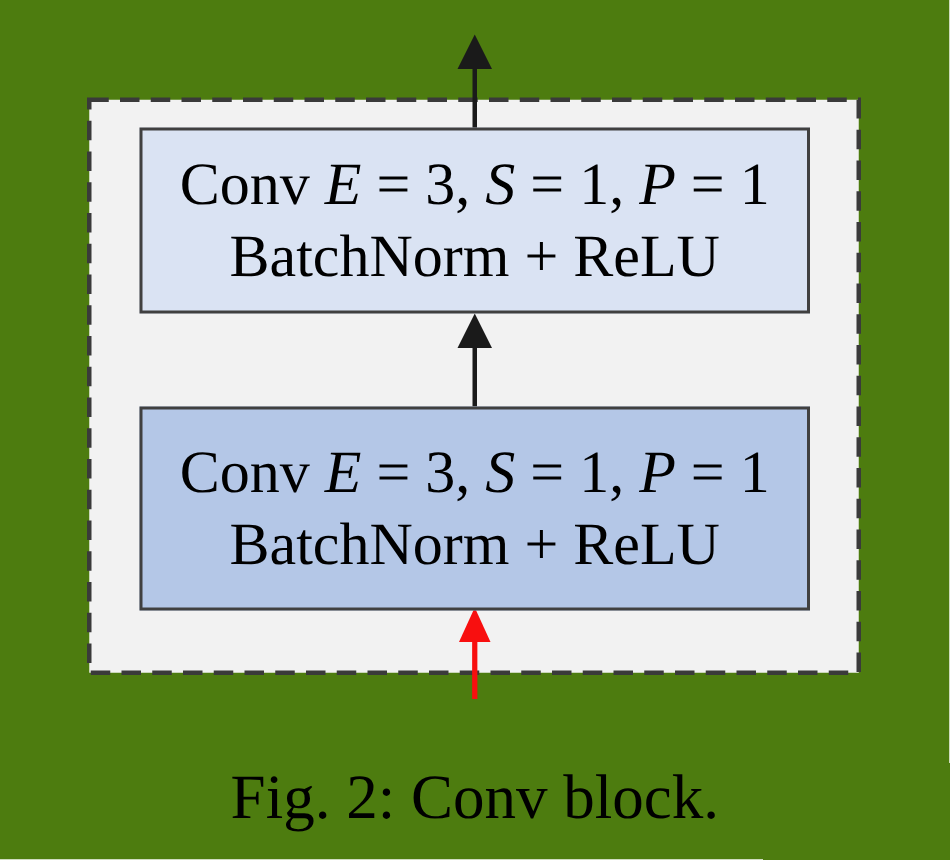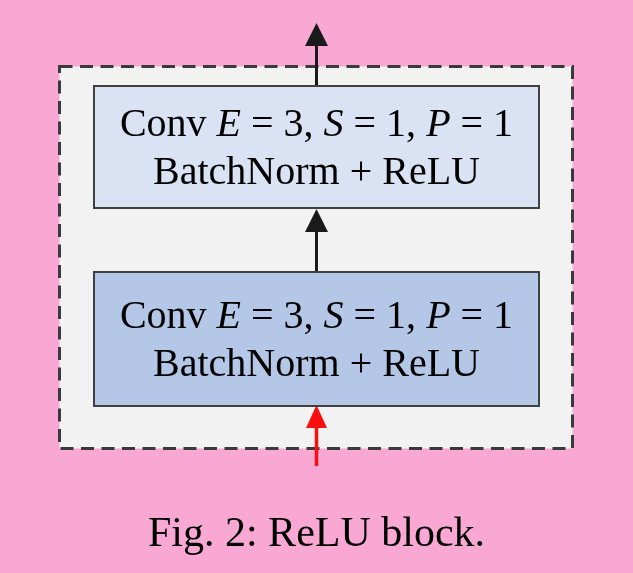--- a/index.html
+++ b/index.html
@@ -4,21 +4,21 @@
 <style>
   html, body {
     margin: 0;
     padding: 0;
     background: #ffffff;
   }
   .stage {
     position: relative;
     width: 633px;
     height: 573px;
-    background: #f9a8d4;
+    background: #4d7c0f;
     overflow: hidden;
     font-family: "Liberation Serif", serif;
     color: #000000;
   }
   .diagram-svg {
     position: absolute;
     left: 0;
     top: 0;
     width: 633px;
     height: 573px;
@@ -89,15 +89,15 @@
   <div class="block block-top">
     <div><span>Conv </span><span class="var">E</span><span> = 3, </span><span class="var">S</span><span> = 1, </span><span class="var">P</span><span> = 1</span></div>
     <div>BatchNorm + ReLU</div>
   </div>
 
   <div class="block block-bottom">
     <div><span>Conv </span><span class="var">E</span><span> = 3, </span><span class="var">S</span><span> = 1, </span><span class="var">P</span><span> = 1</span></div>
     <div>BatchNorm + ReLU</div>
   </div>
 
-  <div class="caption">Fig. 2: ReLU block.</div>
+  <div class="caption">Fig. 2: Conv block.</div>
 
 </div>
 
 </body></html>

